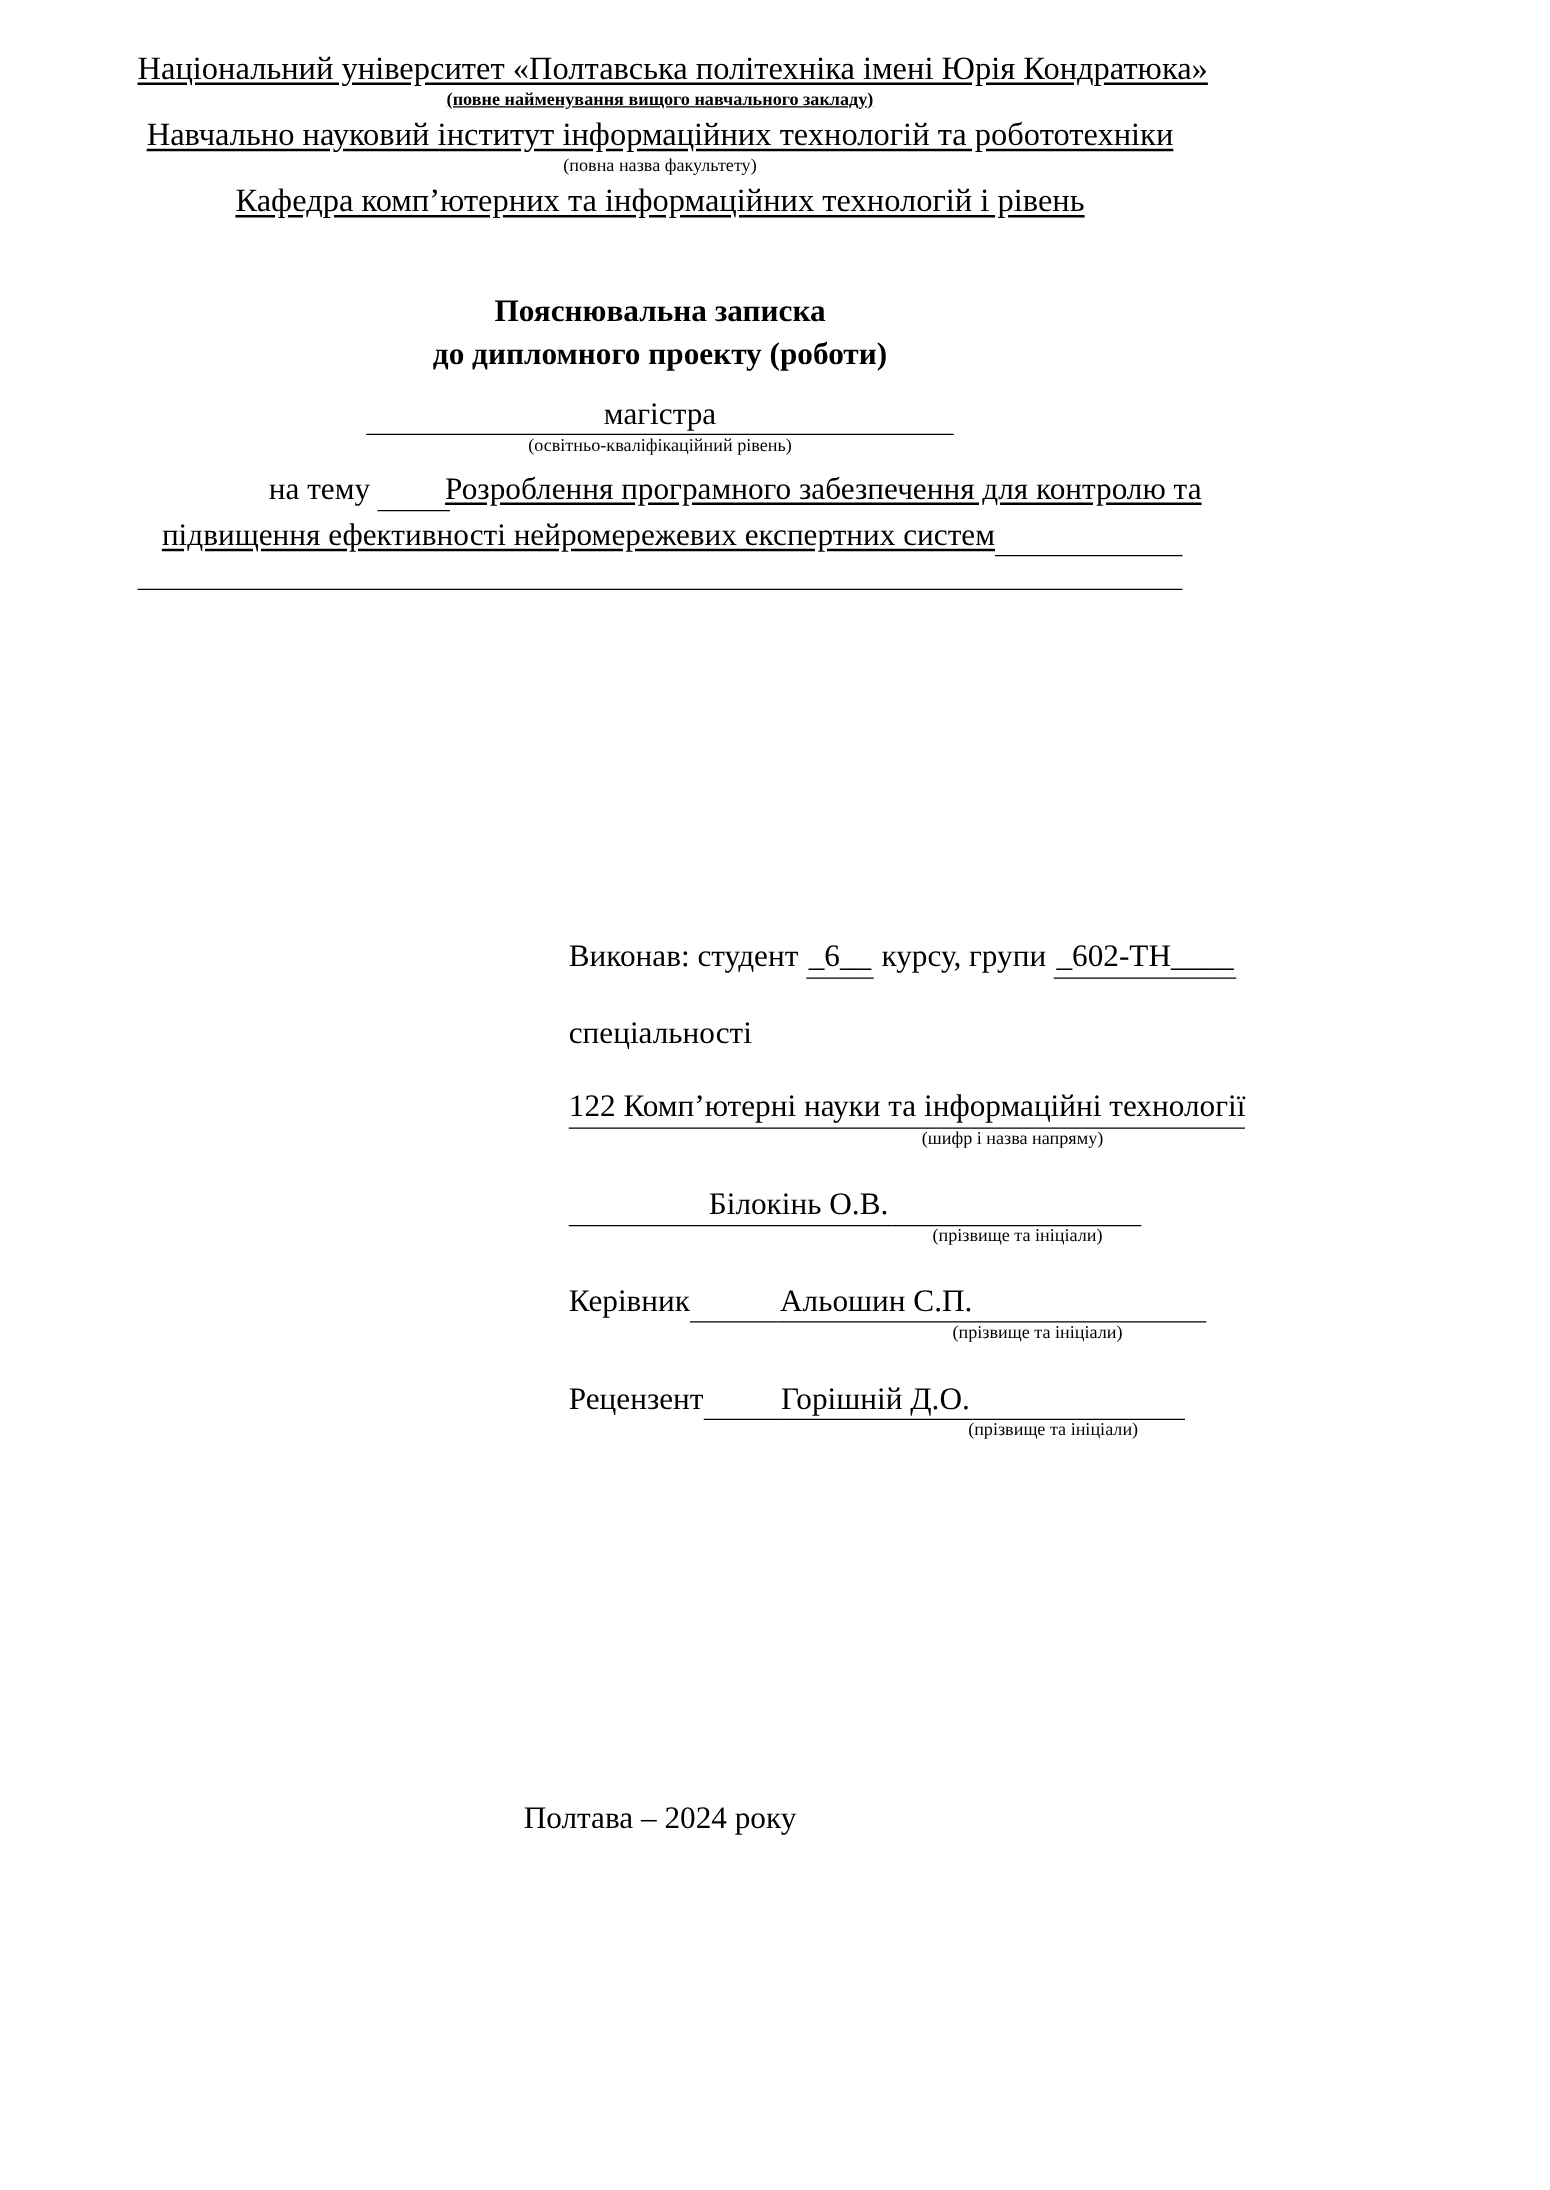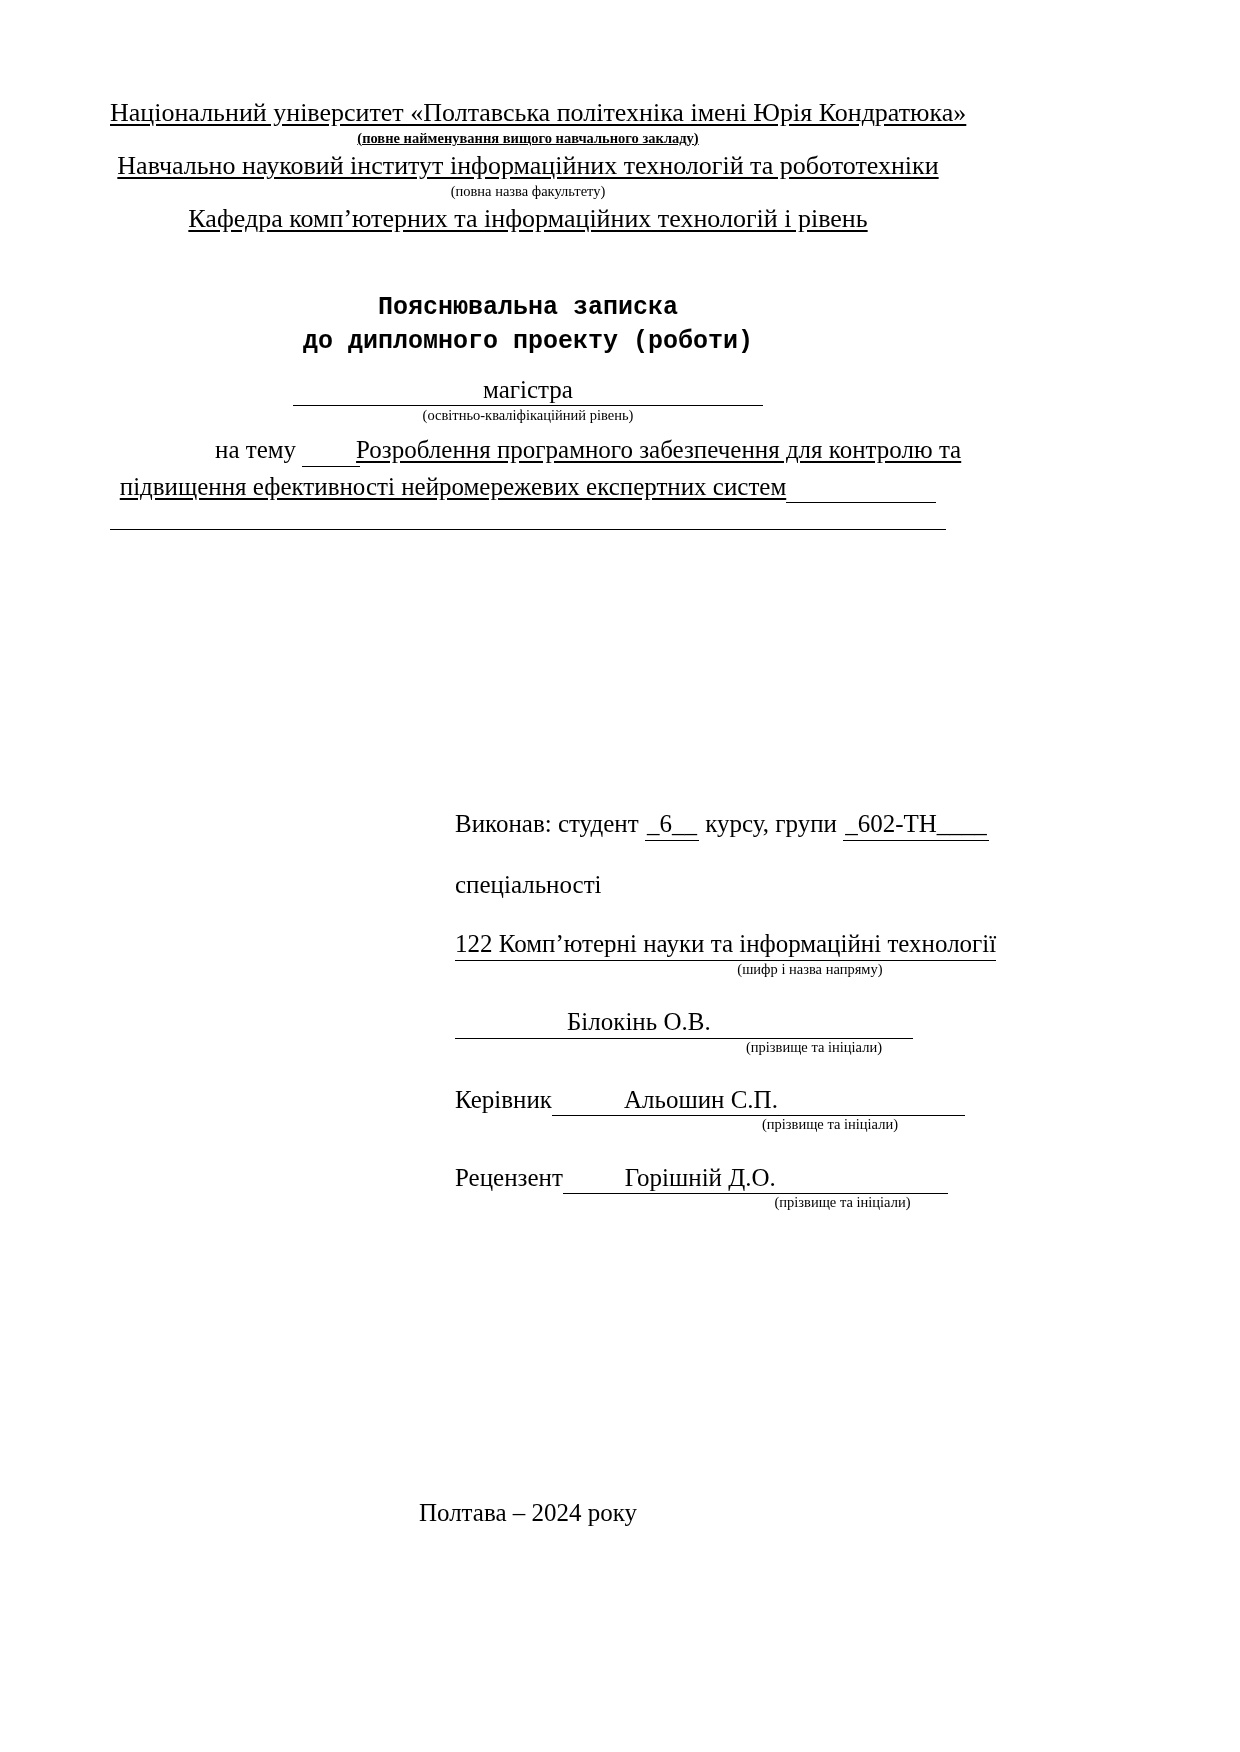--- a/index.html
+++ b/index.html
@@ -12,21 +12,21 @@
     height: 1752px;
     font-family: "Liberation Serif", "DejaVu Serif", serif;
     color: #000000;
     position: relative;
     overflow: hidden;
   }
   .page {
     width: 1056px;
     height: 1752px;
     box-sizing: border-box;
-    padding: 98px 110px 60px 110px;
+    padding: 40px 110px 60px 110px;
     position: relative;
   }
 
   
   .header-line {
     text-align: center;
     font-size: 26px;
     line-height: 1.18;
     white-space: nowrap;
   }
@@ -45,21 +45,20 @@
   .caption-bold { font-weight: bold; text-decoration: underline; }
 
   .gap-1 { height: 56px; }
 
   
   .title-main {
     text-align: center;
     font-size: 25px;
     font-weight: bold;
     line-height: 1.38;
-    font-family: Liberation Mono, monospace;
   }
   .degree-row {
     text-align: center;
     font-size: 25px;
     margin-top: 16px;
   }
   .degree-underline {
     display: inline-block;
     min-width: 470px;
     border-bottom: 1.6px solid #000;
@@ -82,21 +81,21 @@
     width: 58px;
     border-bottom: 1.6px solid #000;
     vertical-align: bottom;
     margin-right: -4px;
   }
   .topic-line-1 .u, .topic-line-2 .u {
     text-decoration: underline;
     text-underline-offset: 3px;
   }
   .topic-line-2 {
-    text-align: center;
+    text-align: right;
     white-space: nowrap;
     margin-top: 4px;
   }
   .topic-line-2 .fill2 {
     display: inline-block;
     width: 150px;
     border-bottom: 1.6px solid #000;
     vertical-align: bottom;
   }
   .blank-rule {

